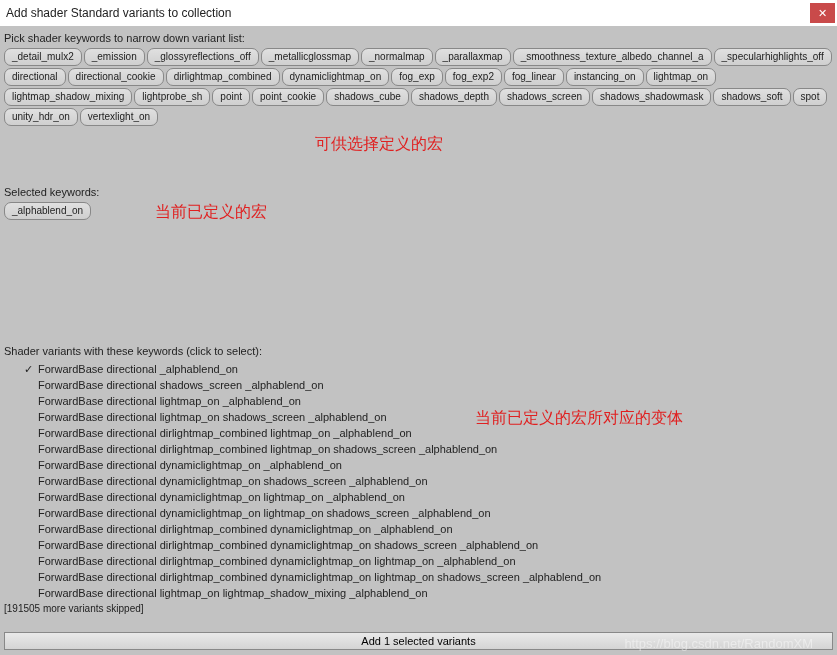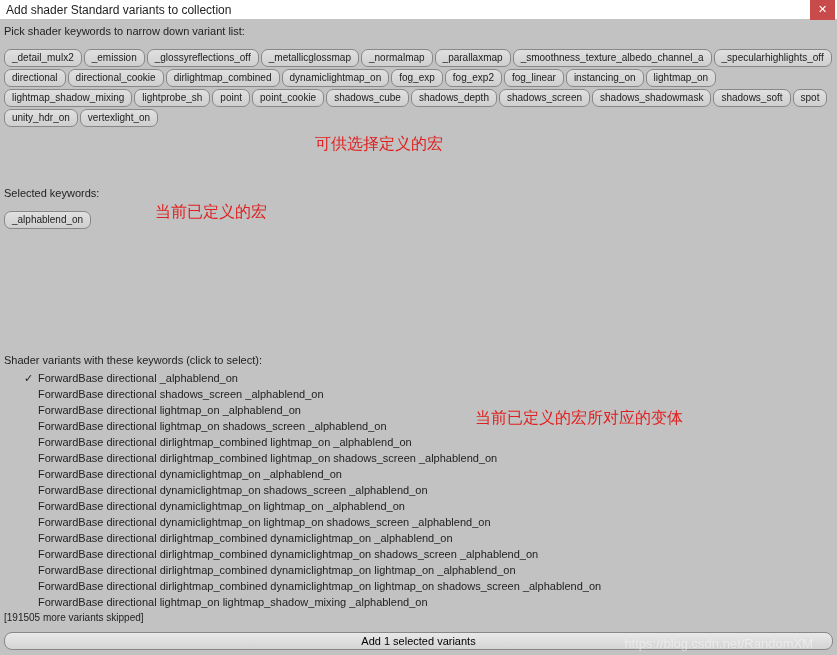--- a/index.html
+++ b/index.html
@@ -7,21 +7,21 @@
     font-family: Verdana, Arial, sans-serif;
     font-size: 11px;
     background: #c2c2c2;
     width: 837px;
     height: 655px;
     overflow: hidden;
     position: relative;
     color: #222;
   }
   .titlebar {
-    height: 19px;
+    height: 26px;
     background: #fff;
     display: flex;
     align-items: center;
     padding: 0 6px;
     font-size: 12px;
   }
   .titlebar .title { flex: 1; }
   .close-btn {
     width: 25px;
     height: 20px;
@@ -36,21 +36,20 @@
   }
   .section-label {
     padding: 6px 4px 4px 4px;
     font-size: 11px;
   }
   .keyword-container {
     padding: 0 4px 4px 4px;
     display: flex;
     flex-wrap: wrap;
     gap: 2px;
-    margin-top: 8px;
   }
   .kw-btn {
     background: linear-gradient(#e0e0e0, #cfcfcf);
     border: 1px solid #888;
     border-radius: 7px;
     padding: 1px 7px;
     font-size: 10px;
     font-family: Verdana, Arial, sans-serif;
     cursor: pointer;
     line-height: 14px;
@@ -87,21 +86,21 @@
   .bottom-bar {
     position: absolute;
     bottom: 5px;
     left: 4px;
     right: 4px;
   }
   .add-btn {
     width: 100%;
     background: linear-gradient(#e9e9e9, #d4d4d4);
     border: 1px solid #888;
-    border-radius: 8px;
+    border-radius: 0;
     padding: 2px 0;
     font-size: 11px;
     font-family: Verdana, Arial, sans-serif;
     cursor: pointer;
   }
   .watermark {
     position: absolute;
     right: 24px;
     bottom: 4px;
     color: rgba(255,255,255,0.45);

